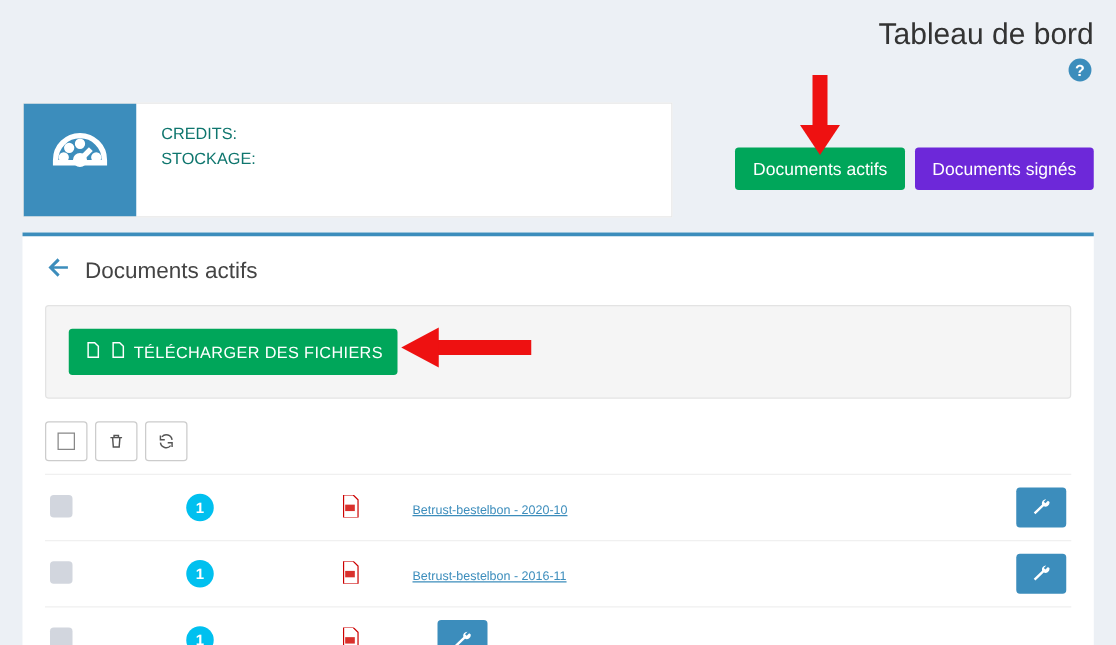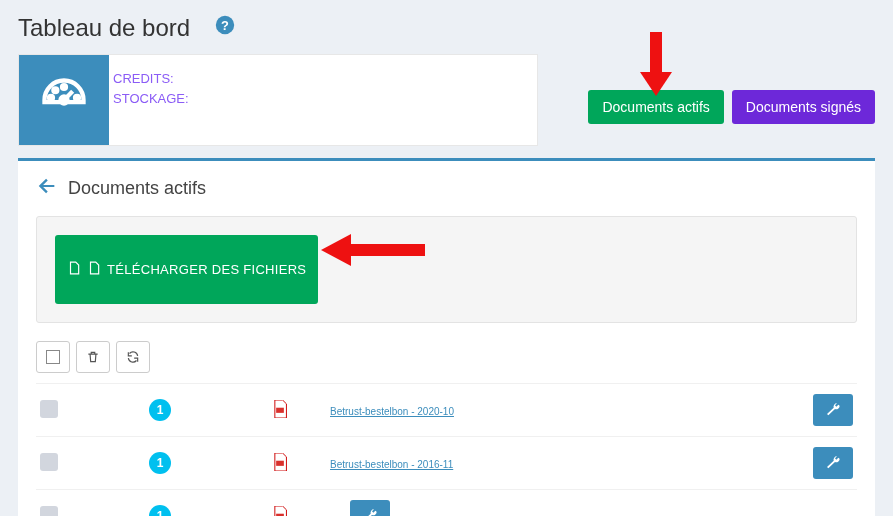--- a/index.html
+++ b/index.html
@@ -4,21 +4,21 @@
 <style>
   * { box-sizing: border-box; margin: 0; padding: 0; }
   body {
     font-family: "Helvetica Neue", Helvetica, Arial, sans-serif;
     background: #ecf0f5;
     color: #333;
     font-size: 14px;
     width: 893px;
   }
   .header { padding: 14px 18px 8px 18px; }
-  .title-row { display: flex; align-items: flex-start; gap: 24px; }
+  .title-row { display: flex; align-items: flex-end; gap: 3px; flex-direction: column; }
   .title { font-size: 24px; font-weight: 400; color: #333; }
   .help-icon { color: #3c8dbc; cursor: pointer; }
   .subtitle { font-size: 13px; color: #555; margin-top: 2px; }
 
   .top-area {
     display: flex;
     padding: 4px 18px 12px 18px;
     align-items: flex-start;
     gap: 20px;
   }
@@ -29,23 +29,23 @@
     flex: 0 0 auto;
     width: 520px;
   }
   .dashboard-icon-panel {
     width: 90px; height: 90px;
     background: #3c8dbc;
     display: flex; align-items: center; justify-content: center;
     color: #fff;
   }
   .credits-text {
-    padding: 14px 4px;
+    padding: 14px 20px;
     font-size: 13px;
-    color: #8b5cf6;
+    color: #0f766e;
     line-height: 1.5;
   }
   .top-buttons {
     margin-left: auto;
     display: flex;
     gap: 8px;
     margin-top: 36px;
     position: relative;
   }
   .btn {
@@ -83,21 +83,21 @@
     border: 1px solid #e3e3e3;
     border-radius: 3px;
     padding: 18px;
     margin-bottom: 18px;
     position: relative;
   }
   .upload-btn {
     background: #00a65a;
     color: #fff;
     border: none;
-    padding: 26px 12px;
+    padding: 10px 12px;
     font-size: 13px;
     letter-spacing: 0.3px;
     border-radius: 3px;
     display: inline-flex;
     align-items: center;
     gap: 6px;
     cursor: pointer;
     font-family: inherit;
   }
 

